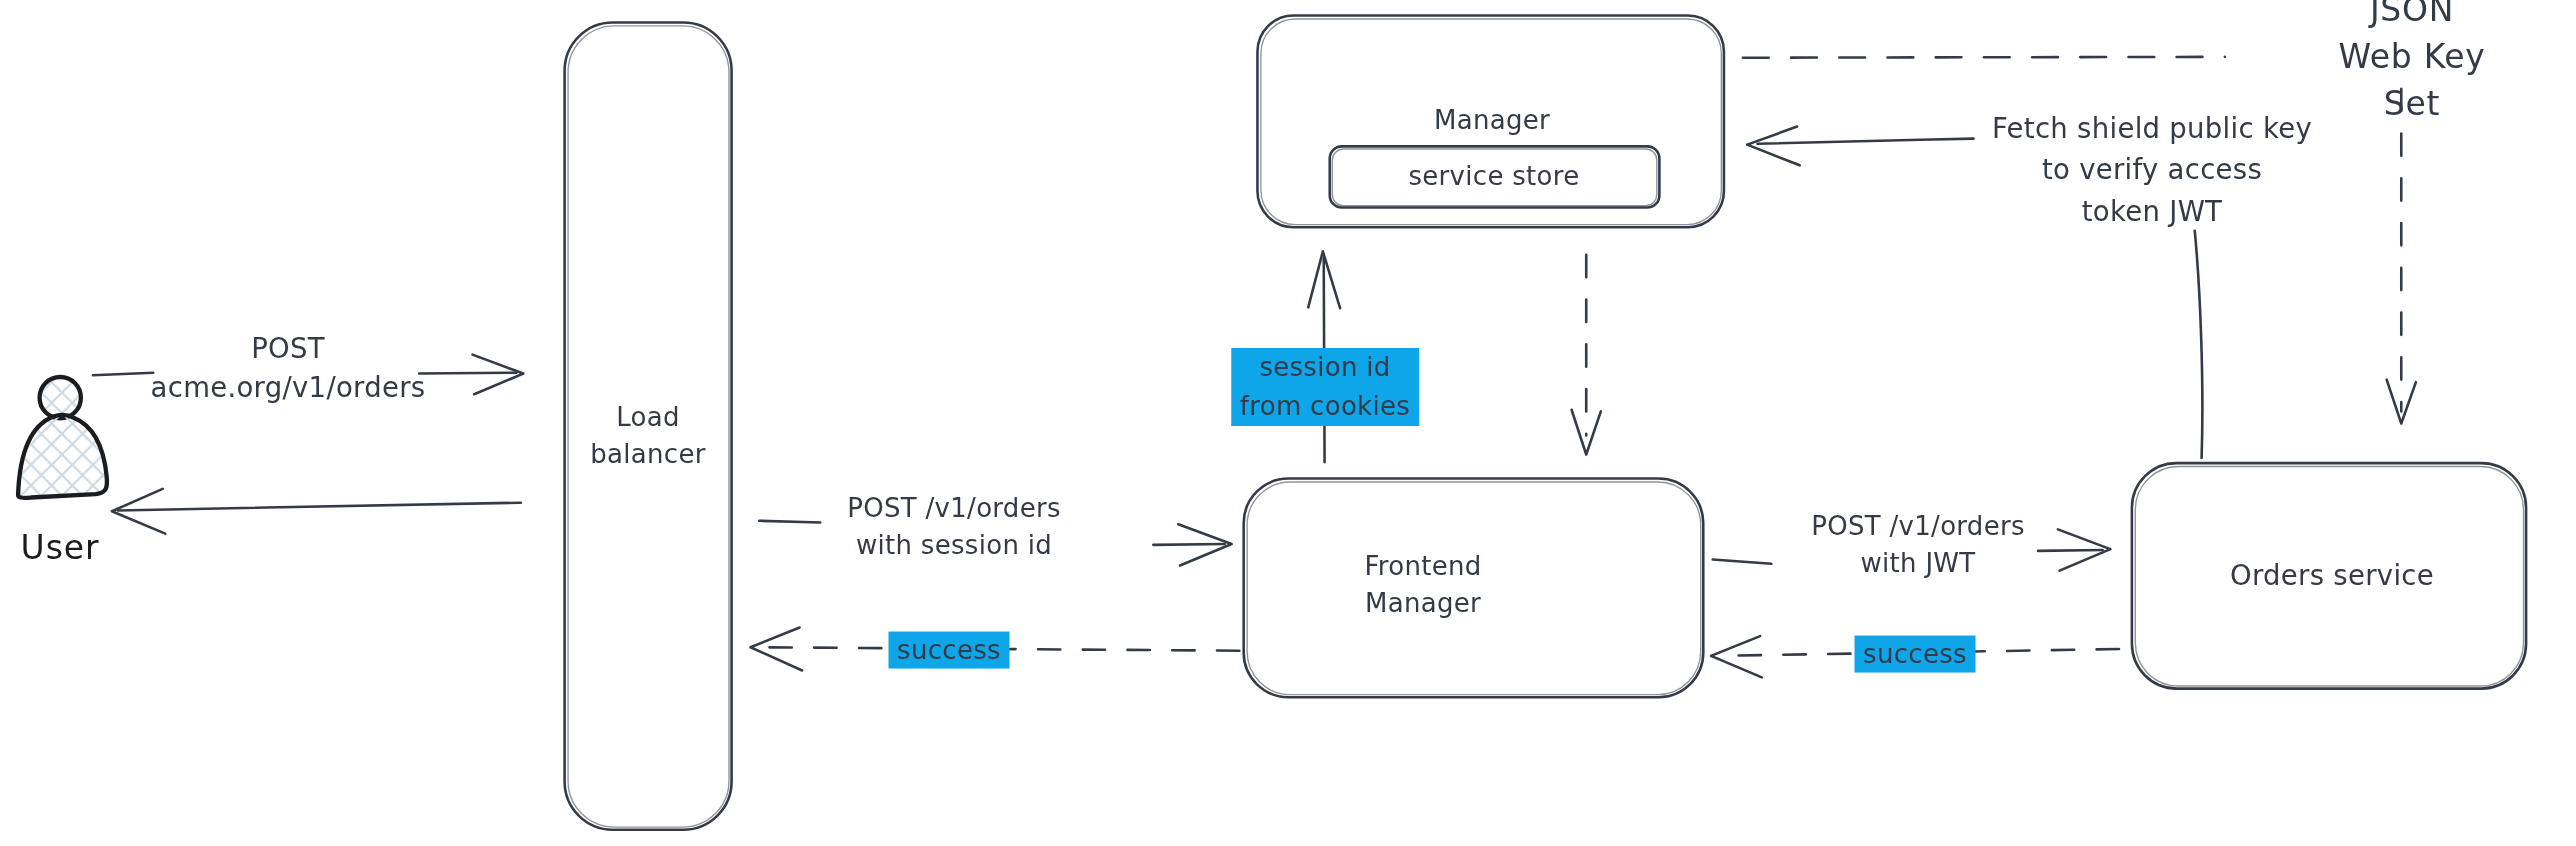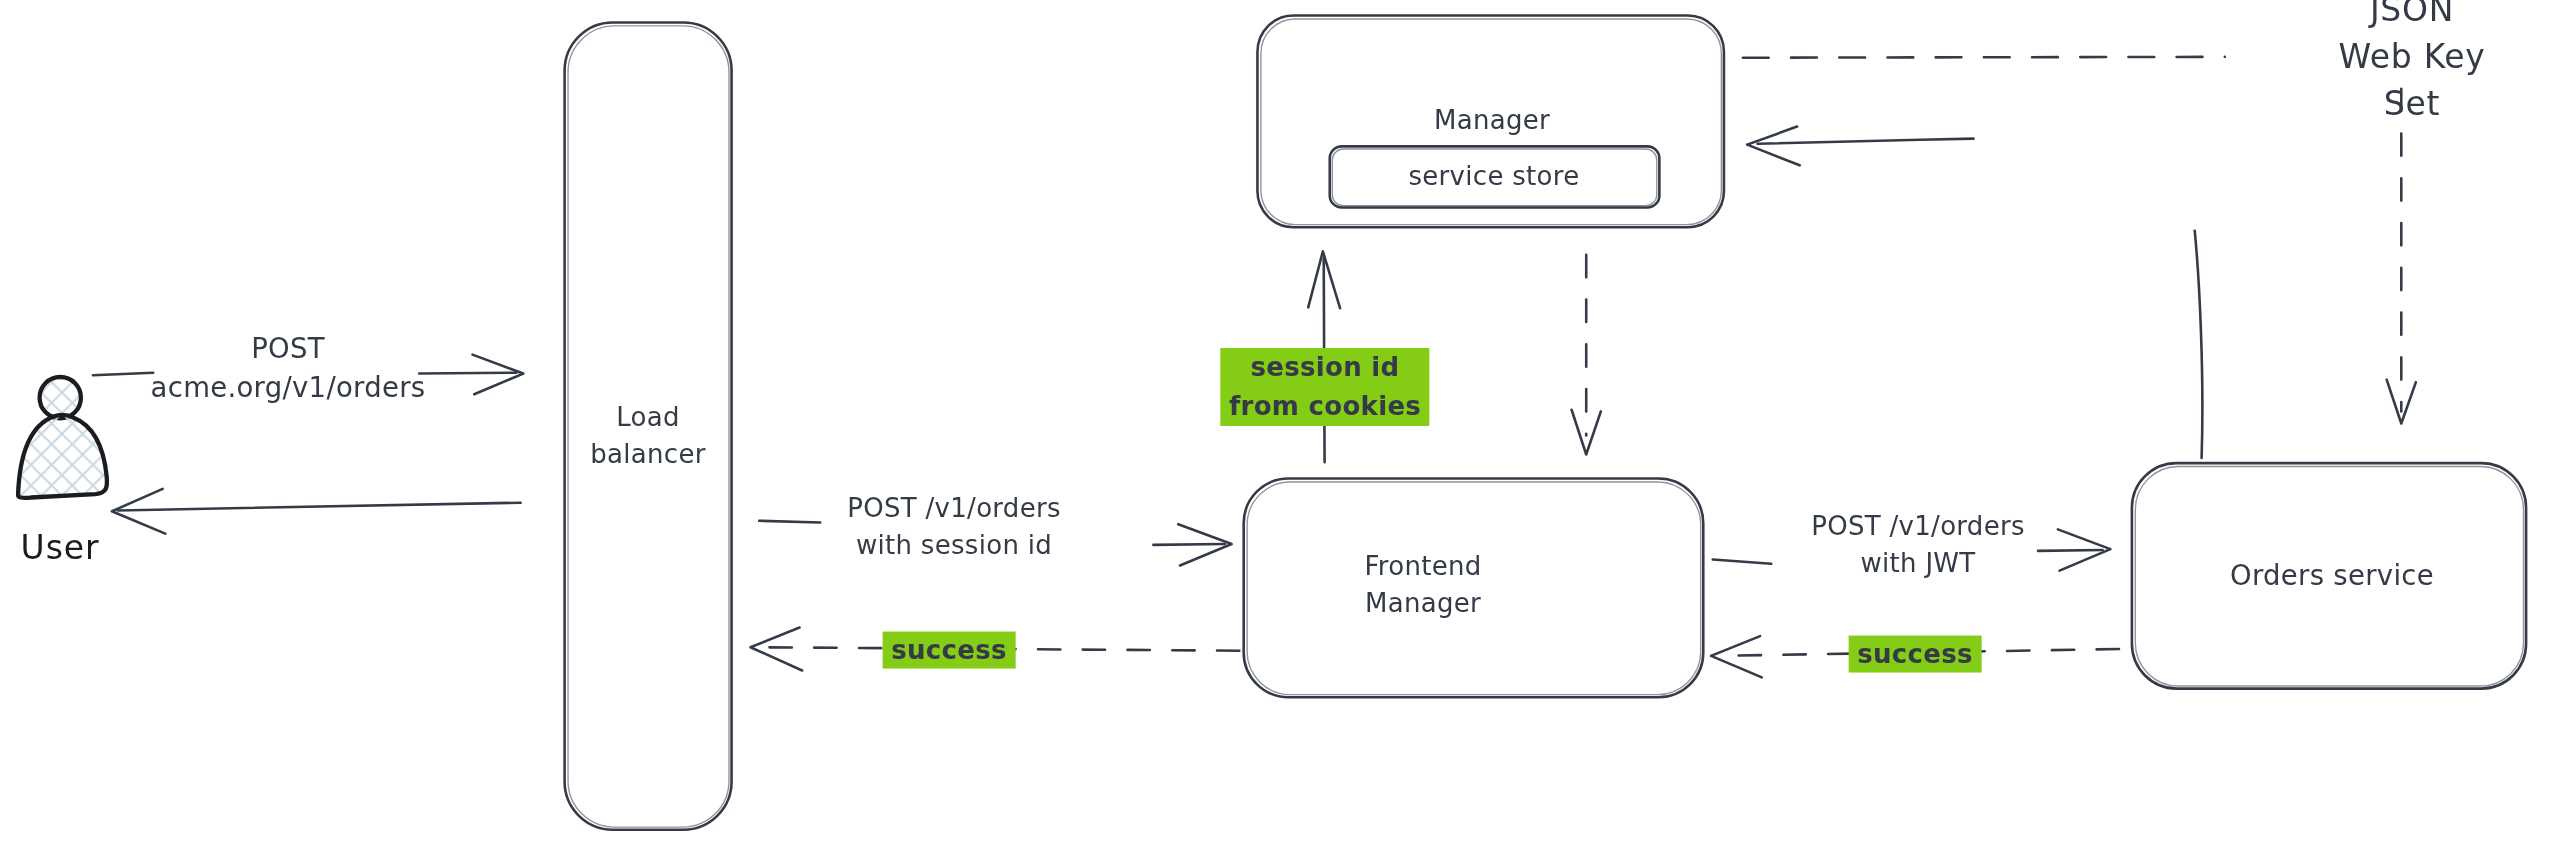--- a/index.html
+++ b/index.html
@@ -9,21 +9,21 @@
   }
   .canvas svg{position:absolute;left:0;top:0;}
   .label{
     position:absolute;transform:translate(-50%,-50%);
     text-align:center;white-space:pre-line;color:#343b47;
     font-size:26px;line-height:1.42;letter-spacing:0.3px;
   }
   .f32{font-size:27.5px;}
   .f38{font-size:33px;letter-spacing:0.7px;}
   .lh15{line-height:1.5;}
-  .mask{background:#84cc16;padding:0 8.6px;font-weight:bold;}
+  .mask{background:#0ea5e9;padding:0 8.6px;}
   .user-ink{color:#1a1c20;letter-spacing:0.9px;}
   .ink{stroke:#343b47;fill:none;stroke-width:3;stroke-linecap:round;stroke-linejoin:round;}
   .ink2{stroke:#343b47;fill:#ffffff;stroke-width:3;stroke-linejoin:round;}
   .echo{stroke:#343b47;fill:none;stroke-width:1.6;opacity:.55;}
   .dash{stroke-dasharray:26 26;}
   .dashw{stroke-dasharray:30 26;}
   .person{stroke:#1a1c20;stroke-width:5;stroke-linejoin:round;}
 </style>
 </head>
 <body>
@@ -154,15 +154,18 @@
 from cookies</div>
 
 
   <div class="label" style="left:1918px;top:545px;">POST /v1/orders
 with JWT</div>
 
   <div class="label mask" style="left:1915px;top:654px;">success</div>
 
   <div class="label f38" style="left:2412px;top:57px;">JSON Web Key Set</div>
 
+  <div class="label f32 lh15" style="left:2152px;top:170px;">Fetch shield public key
+to verify access
+token JWT</div>
 
 </div>
 
 
 </body></html>

